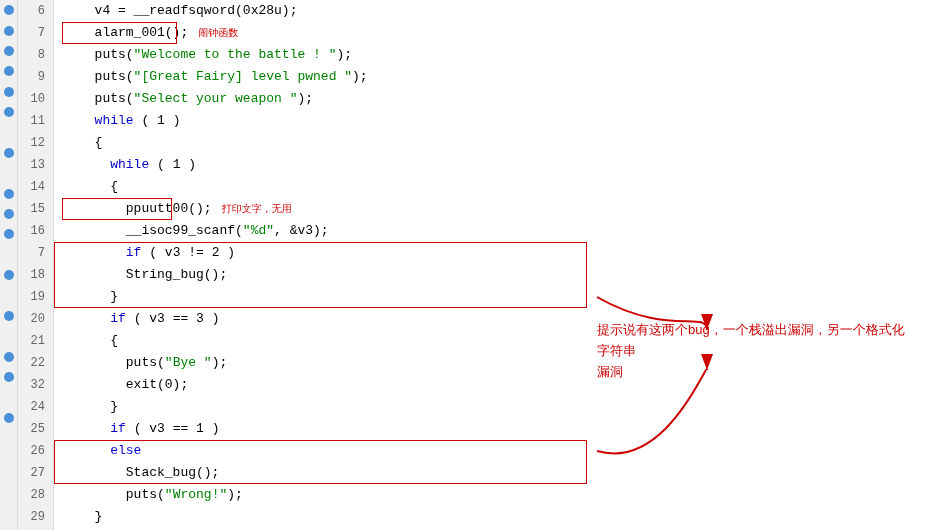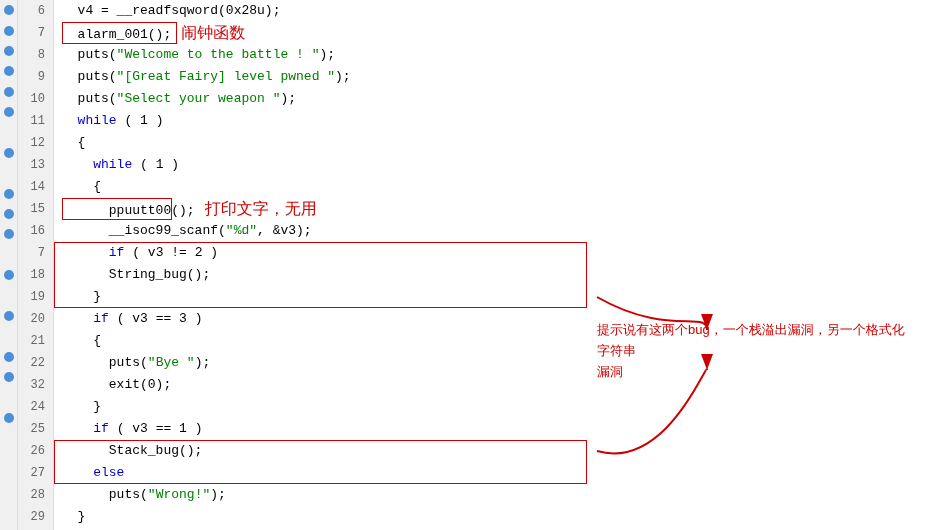--- a/index.html
+++ b/index.html
@@ -49,37 +49,37 @@
       justify-content: center;
     }
     .dot {
       width: 10px;
       height: 10px;
       border-radius: 50%;
       background: #4a90d9;
     }
     .code-lines {
       flex: 1;
-      padding: 0 8px;
+      padding: 0 25px;
       overflow: hidden;
       position: relative;
     }
     .code-line {
       height: 22px;
       line-height: 22px;
       white-space: pre;
       font-size: 13px;
       position: relative;
     }
     .kw { color: #0000cc; font-weight: normal; }
     .str { color: #008000; }
     .annotation {
       color: #cc0000;
       font-family: 'Microsoft YaHei', Arial, sans-serif;
-      font-size: 16px;
+      font-size: 10px;
       margin-left: 10px;
     }
     .right-panel {
       width: 340px;
       position: relative;
       padding: 11px 0;
     }
     .annotation-block {
       position: absolute;
       color: #cc0000;
@@ -202,22 +202,22 @@
       <div class="code-line" id="line-16">      __isoc99_scanf(<span class="str">"%d"</span>, &amp;v3);</div>
       <div class="code-line" id="line-17">      <span class="kw">if</span> ( v3 != 2 )</div>
       <div class="code-line" id="line-19">      String_bug();</div>
       <div class="code-line" id="line-20">    }</div>
       <div class="code-line" id="line-21">    <span class="kw">if</span> ( v3 == 3 )</div>
       <div class="code-line" id="line-22">    {</div>
       <div class="code-line" id="line-23">      puts(<span class="str">"Bye "</span>);</div>
       <div class="code-line" id="line-24">      exit(0);</div>
       <div class="code-line" id="line-25">    }</div>
       <div class="code-line" id="line-26">    <span class="kw">if</span> ( v3 == 1 )</div>
+      <div class="code-line" id="line-28">    <span class="kw">else</span></div>
       <div class="code-line" id="line-27">      Stack_bug();</div>
-      <div class="code-line" id="line-28">    <span class="kw">else</span></div>
       <div class="code-line" id="line-29">      puts(<span class="str">"Wrong!"</span>);</div>
       <div class="code-line" id="line-30">  }</div>
       <div style="position: absolute; top: 242px; left: 0px; right: 0px; height: 66px; border: 1.5px solid rgb(204, 0, 0); pointer-events: none; z-index: 10;"></div>
       <div style="position: absolute; top: 440px; left: 0px; right: 0px; height: 44px; border: 1.5px solid rgb(204, 0, 0); pointer-events: none; z-index: 10;"></div>
       <div style="position: absolute; top: 22px; left: 8px; width: 115px; height: 22px; border: 1.5px solid rgb(204, 0, 0); pointer-events: none; z-index: 10;"></div>
       <div style="position: absolute; top: 198px; left: 8px; width: 110px; height: 22px; border: 1.5px solid rgb(204, 0, 0); pointer-events: none; z-index: 10;"></div>
     </div>
 
   <div class="right-panel" id="right-panel">
     <svg class="arrows" id="svg-arrows" width="340" height="530">

